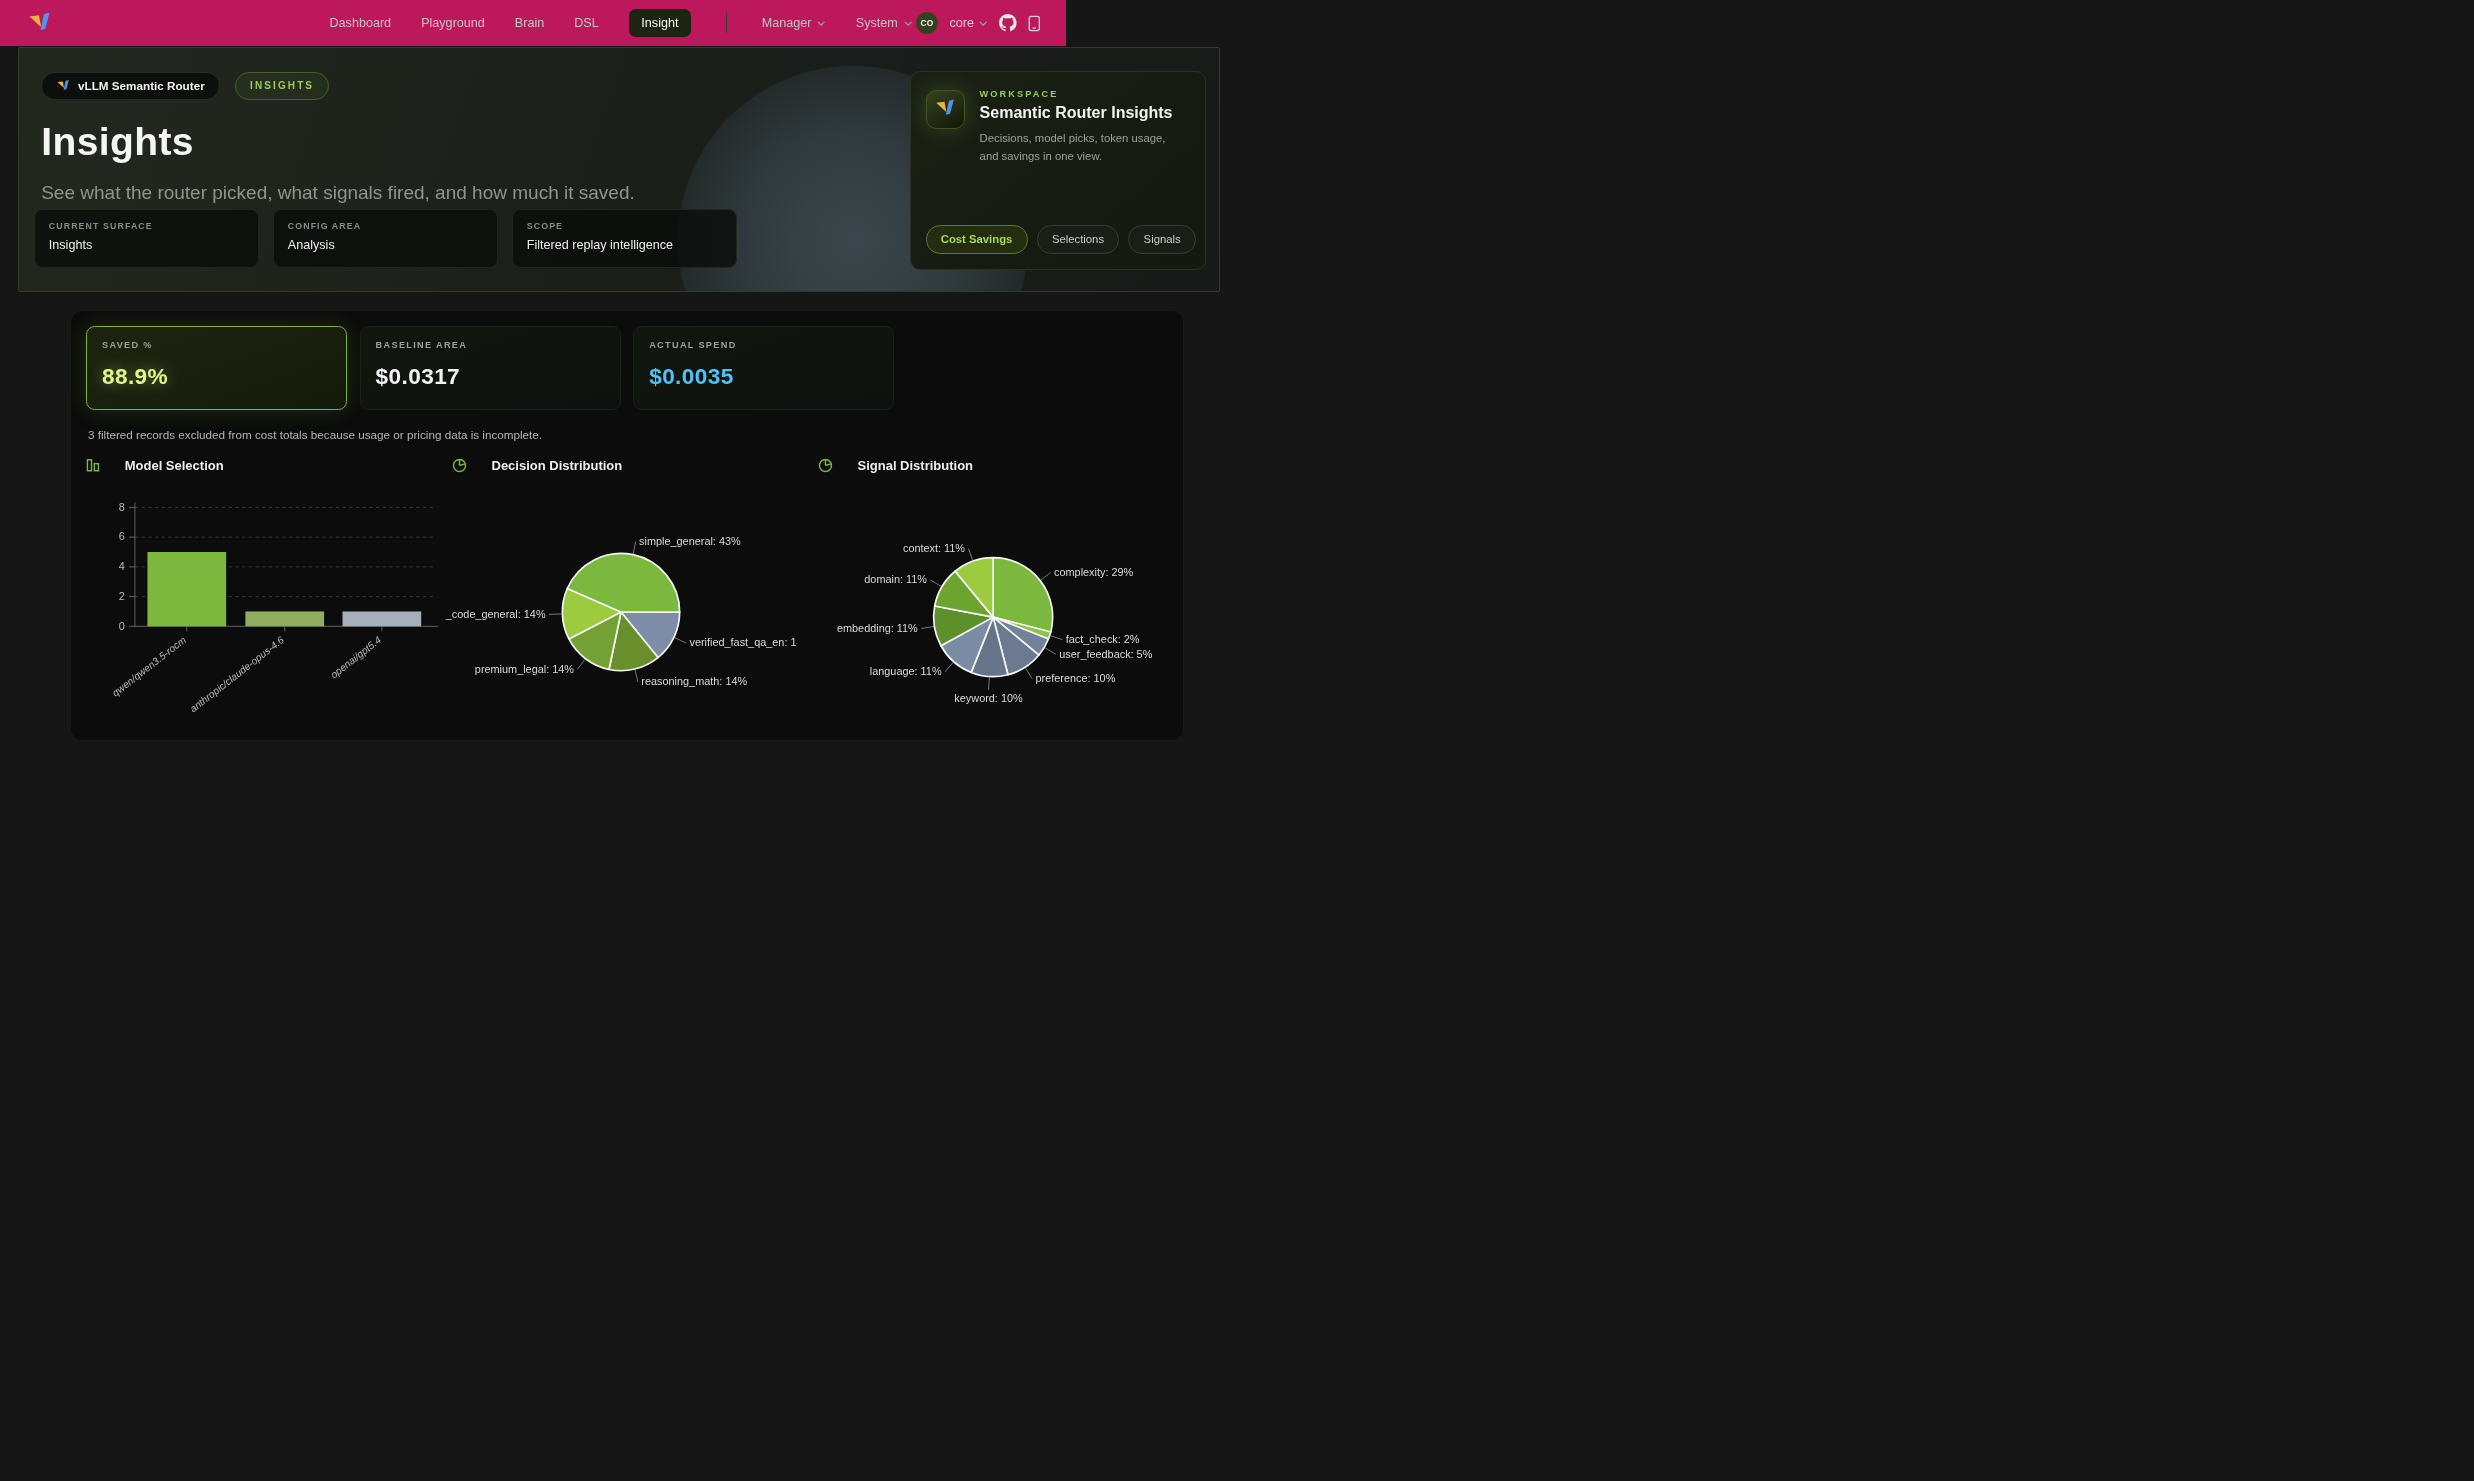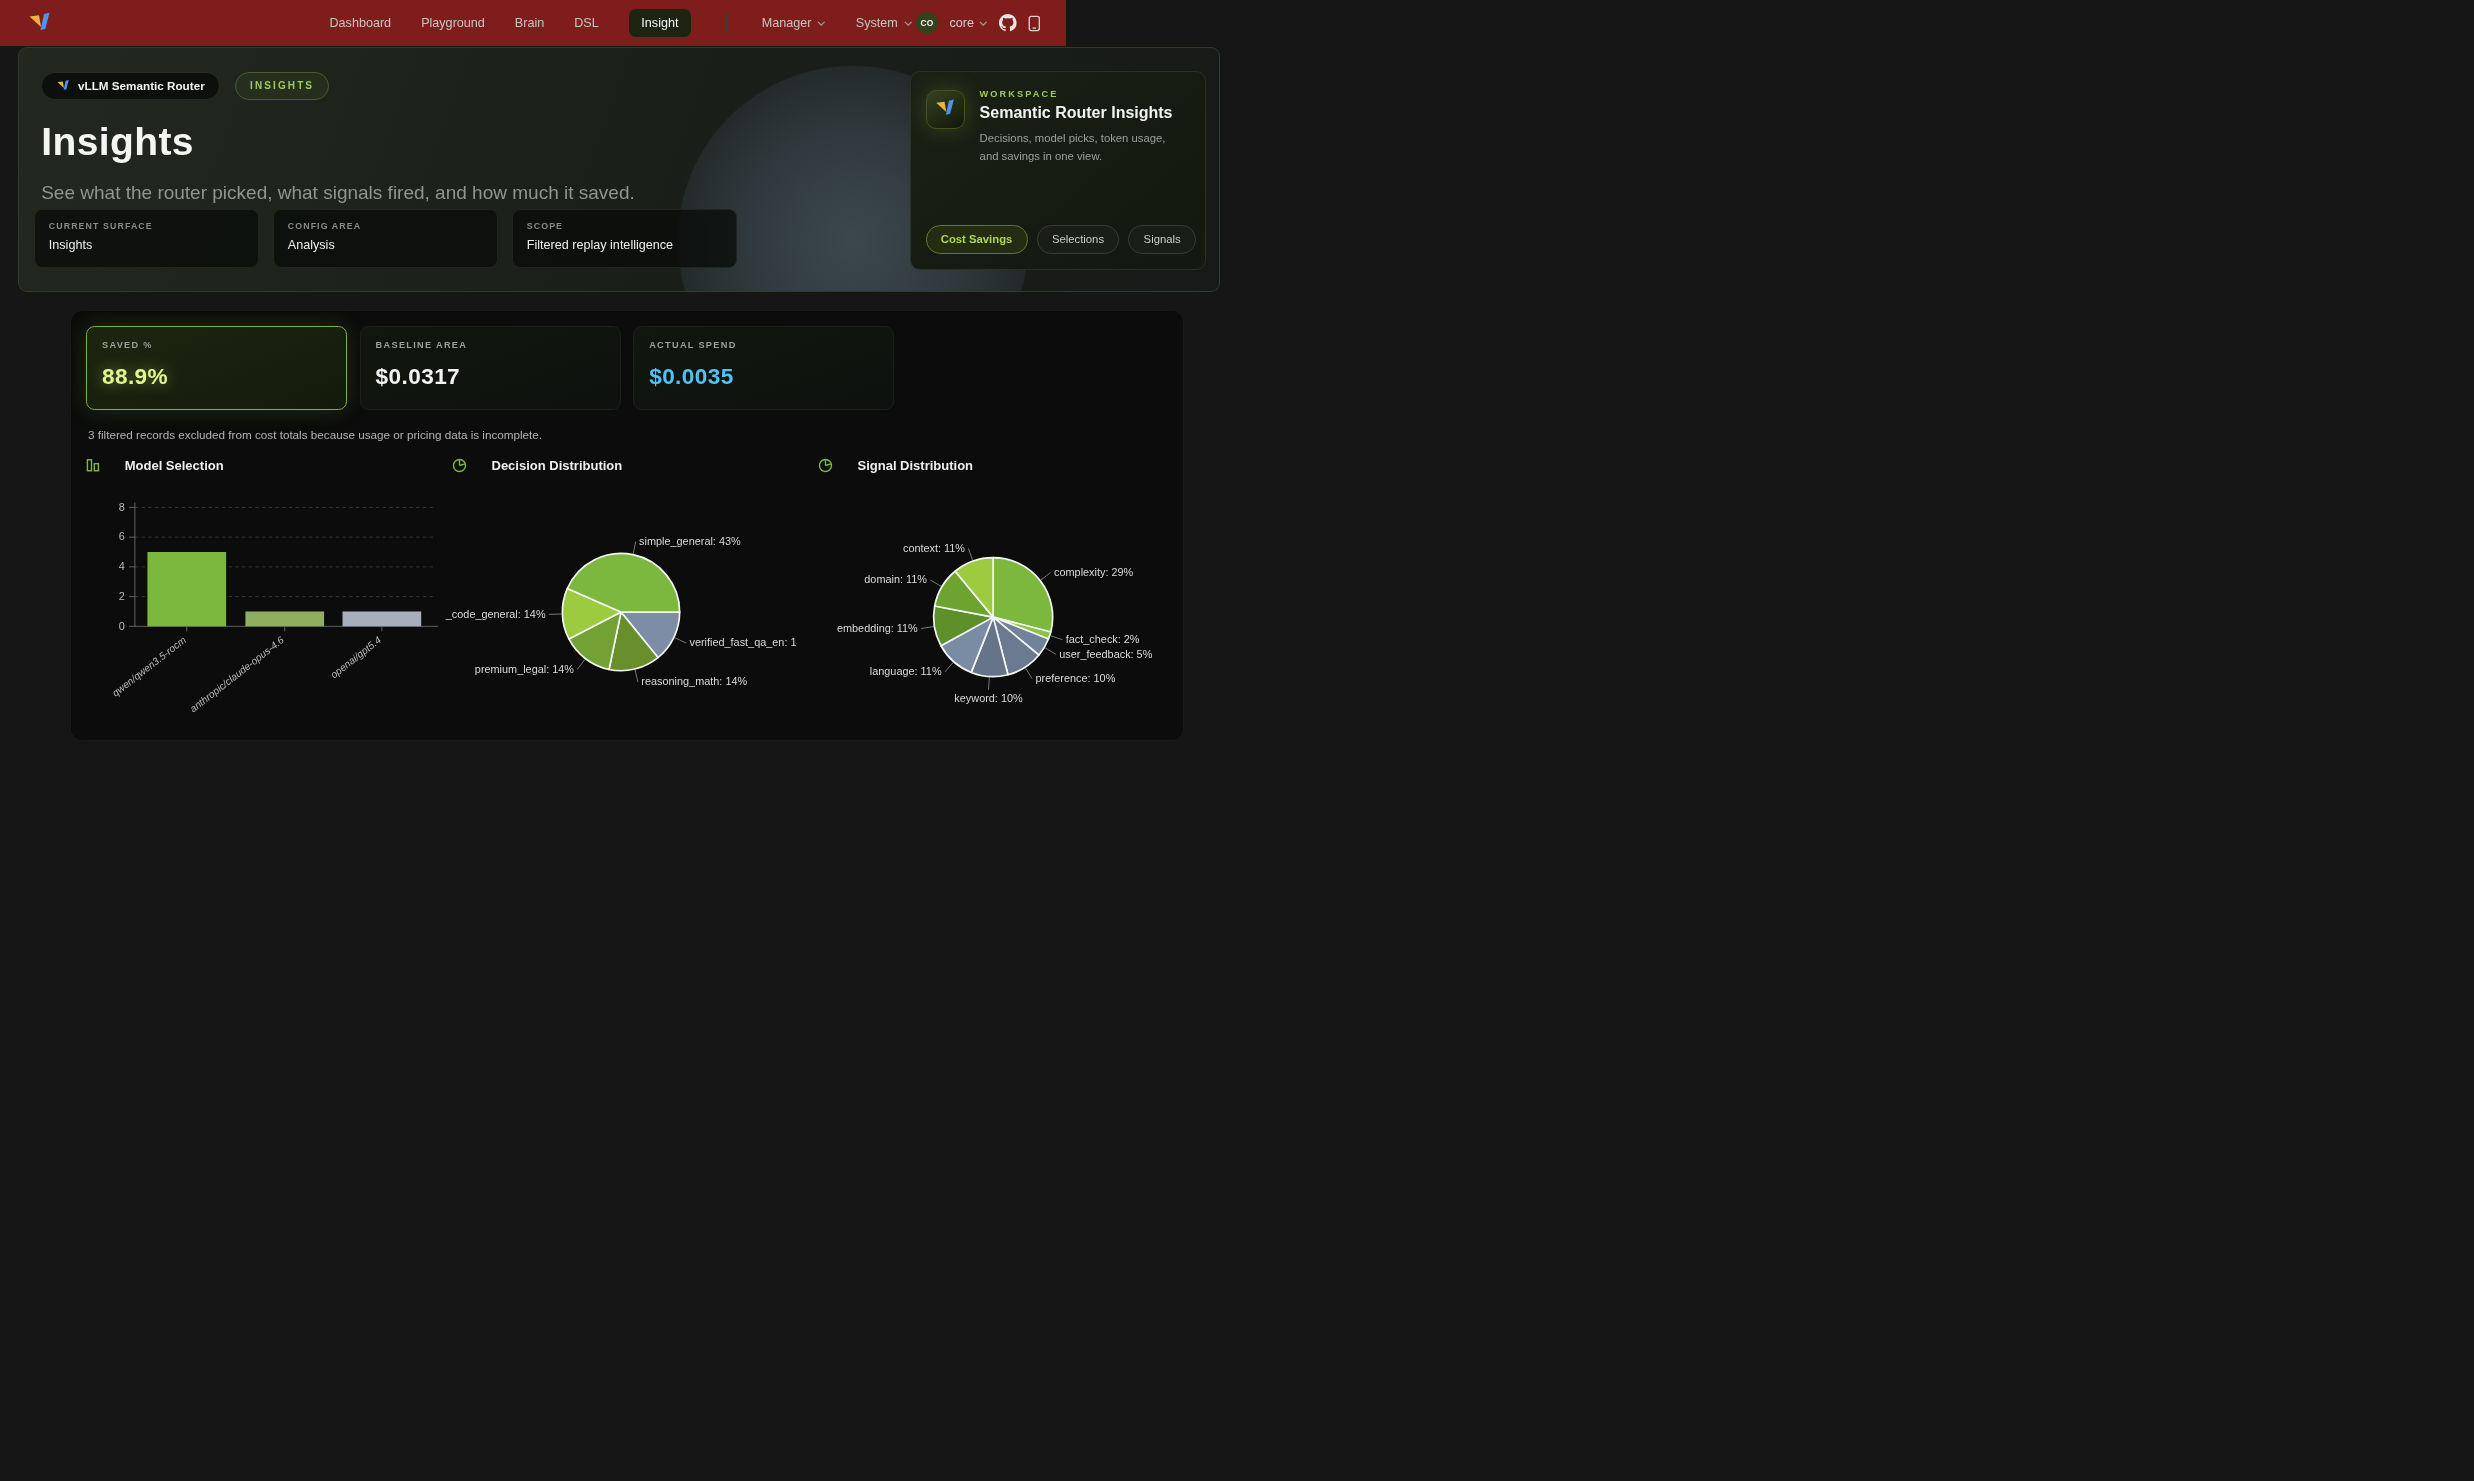--- a/index.html
+++ b/index.html
@@ -6,39 +6,39 @@
   html,body { width:1237px; height:741px; overflow:hidden; }
   body {
     background:#151615;
     font-family:"Liberation Sans", sans-serif;
     color:#e8eae8;
     position:relative;
   }
   
   .nav {
     position:absolute; top:0; left:0; width:1066px; height:46px;
-    background:#7f1d1d; display:flex; align-items:center; padding:0 25px;
+    background:#be185d; display:flex; align-items:center; padding:0 25px;
     z-index:10;
   }
   .brand { width:28.5px; height:28.5px; display:flex; align-items:center; justify-content:center; cursor:pointer; }
   .nav-links { display:flex; align-items:center; gap:30px; margin-left:276px; }
   .nav-link { color:#c3c7c3; font-size:12.6px; text-decoration:none; cursor:pointer; white-space:nowrap; }
   .nav-link.active { background:#1e2412; color:#f5f6f4; padding:6.7px 12.6px; border-radius:6.7px; }
   .nav-divider { width:0.8px; height:20px; background:#3a3d3a; margin:0 5px; }
   .nav-menu { display:flex; align-items:center; gap:5.9px; color:#c3c7c3; font-size:12.6px; cursor:pointer; }
   .nav-right { margin-left:auto; display:flex; align-items:center; gap:11.7px; }
   .avatar { width:22px; height:22px; border-radius:50%; background:#35411e; color:#f2f4ef;
     font-size:8.4px; font-weight:bold; display:flex; align-items:center; justify-content:center; cursor:pointer; }
   .account-name { color:#ced2ce; font-size:12.6px; display:flex; align-items:center; gap:5px; cursor:pointer; }
   .icon-btn { display:flex; align-items:center; justify-content:center; cursor:pointer; }
 
   
   .hero {
     position:absolute; left:17.6px; top:47px; width:1202px; height:245px;
-    border-radius:9px; border:0.8px solid #333c28; overflow:hidden;
+    border-radius:2px; border:0.8px solid #333c28; overflow:hidden;
     background:
       radial-gradient(circle 176px at 834px 193px, rgba(62,74,80,0.95) 0%, rgba(52,63,68,0.85) 60%, rgba(44,53,57,0.55) 99%, rgba(44,53,57,0) 100%),
       linear-gradient(110deg, #23281f 0%, #1b1f1a 50%, #171a18 100%);
   }
   .hero-inner { position:absolute; inset:0; padding:23.5px 22.6px; }
   .badge-row { display:flex; align-items:center; gap:15px; }
   .app-badge {
     display:flex; align-items:center; gap:7.5px; height:28.5px; padding:0 14.2px;
     background:#0c0f0c; border:0.8px solid #272c26; border-radius:14.2px;
     font-size:11.7px; font-weight:bold; color:#f2f3f1; cursor:pointer;

